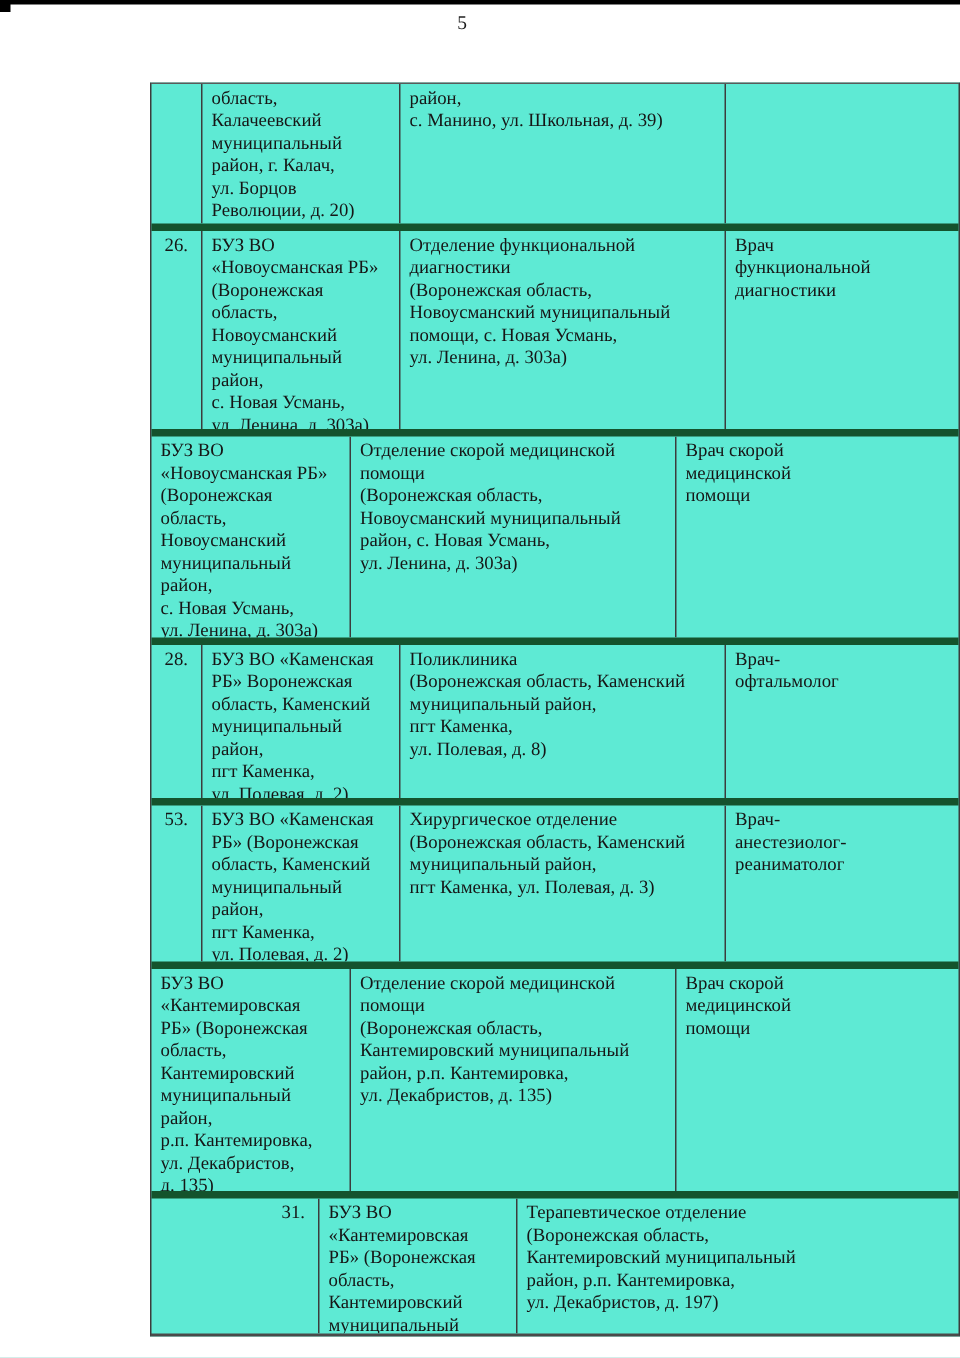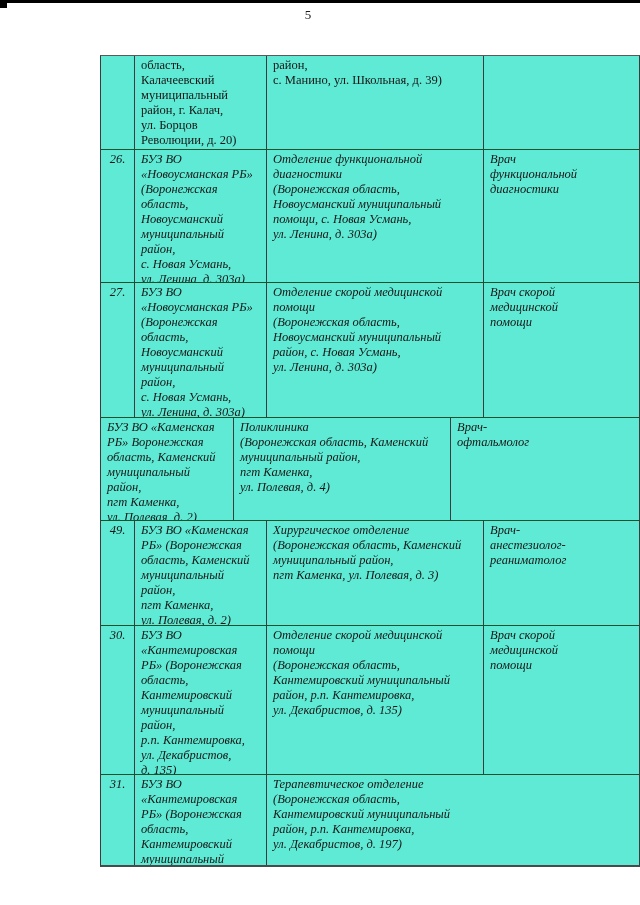--- a/index.html
+++ b/index.html
@@ -49,22 +49,21 @@
     border-bottom: 2px solid #4a4a4a;
     box-sizing: border-box;
     background: #5eead4;
   }
   .trow {
     display: flex;
     align-items: stretch;
     overflow: hidden;
   }
   .trow + .trow {
-    border-top: 1px solid #14532d;
-    font-style: italic;
+    border-top: 5px solid #14532d;
   }
   .cell {
     box-sizing: border-box;
     padding: 2px 6px 0 6px;
     font-size: 12.5px;
     line-height: 15px;
     white-space: pre-line;
     overflow: hidden;
     flex: none;
   }
@@ -78,21 +77,21 @@
   }
   .cell.org    { width: 132px; }
   .cell.dept   { width: 217px; }
   .cell.doctor { width: 111px; }
   .r-cont { height: 93px; }
   .r-26   { height: 132px; }
   .r-27   { height: 134px; }
   .r-28   { height: 102px; }
   .r-29   { height: 104px; }
   .r-30   { height: 148px; }
-  .r-31   { height: 90px; }
+  .r-31   { height: 90px; justify-content: center; }
 </style>
 </head>
 <body>
 
 <div class="page">
   <div class="scan-bar-top"></div>
   <div class="scan-corner"></div>
   <div class="page-number">5</div>
 
   <div class="doc-table">
@@ -126,21 +125,20 @@
 (Воронежская область,
 Новоусманский муниципальный
 помощи, с. Новая Усмань,
 ул. Ленина, д. 303а)</div>
       <div class="cell doctor">Врач
 функциональной
 диагностики</div>
     </div>
 
     <div class="trow r-27">
-      <div class="cell num">27.</div>
       <div class="cell org">БУЗ ВО
 «Новоусманская РБ»
 (Воронежская
 область,
 Новоусманский
 муниципальный
 район,
 с. Новая Усмань,
 ул. Ленина, д. 303а)</div>
       <div class="cell dept">Отделение скорой медицинской
@@ -148,56 +146,56 @@
 (Воронежская область,
 Новоусманский муниципальный
 район, с. Новая Усмань,
 ул. Ленина, д. 303а)</div>
       <div class="cell doctor">Врач скорой
 медицинской
 помощи</div>
     </div>
 
     <div class="trow r-28">
+      <div class="cell num">28.</div>
       <div class="cell org">БУЗ ВО «Каменская
 РБ» Воронежская
 область, Каменский
 муниципальный
 район,
 пгт Каменка,
 ул. Полевая, д. 2)</div>
       <div class="cell dept">Поликлиника
 (Воронежская область, Каменский
 муниципальный район,
 пгт Каменка,
-ул. Полевая, д. 4)</div>
+ул. Полевая, д. 8)</div>
       <div class="cell doctor">Врач-
 офтальмолог</div>
     </div>
 
     <div class="trow r-29">
-      <div class="cell num">49.</div>
+      <div class="cell num">53.</div>
       <div class="cell org">БУЗ ВО «Каменская
 РБ» (Воронежская
 область, Каменский
 муниципальный
 район,
 пгт Каменка,
 ул. Полевая, д. 2)</div>
       <div class="cell dept">Хирургическое отделение
 (Воронежская область, Каменский
 муниципальный район,
 пгт Каменка, ул. Полевая, д. 3)</div>
       <div class="cell doctor">Врач-
 анестезиолог-
 реаниматолог</div>
     </div>
 
     <div class="trow r-30">
-      <div class="cell num">30.</div>
       <div class="cell org">БУЗ ВО
 «Кантемировская
 РБ» (Воронежская
 область,
 Кантемировский
 муниципальный
 район,
 р.п. Кантемировка,
 ул. Декабристов,
 д. 135)</div>

